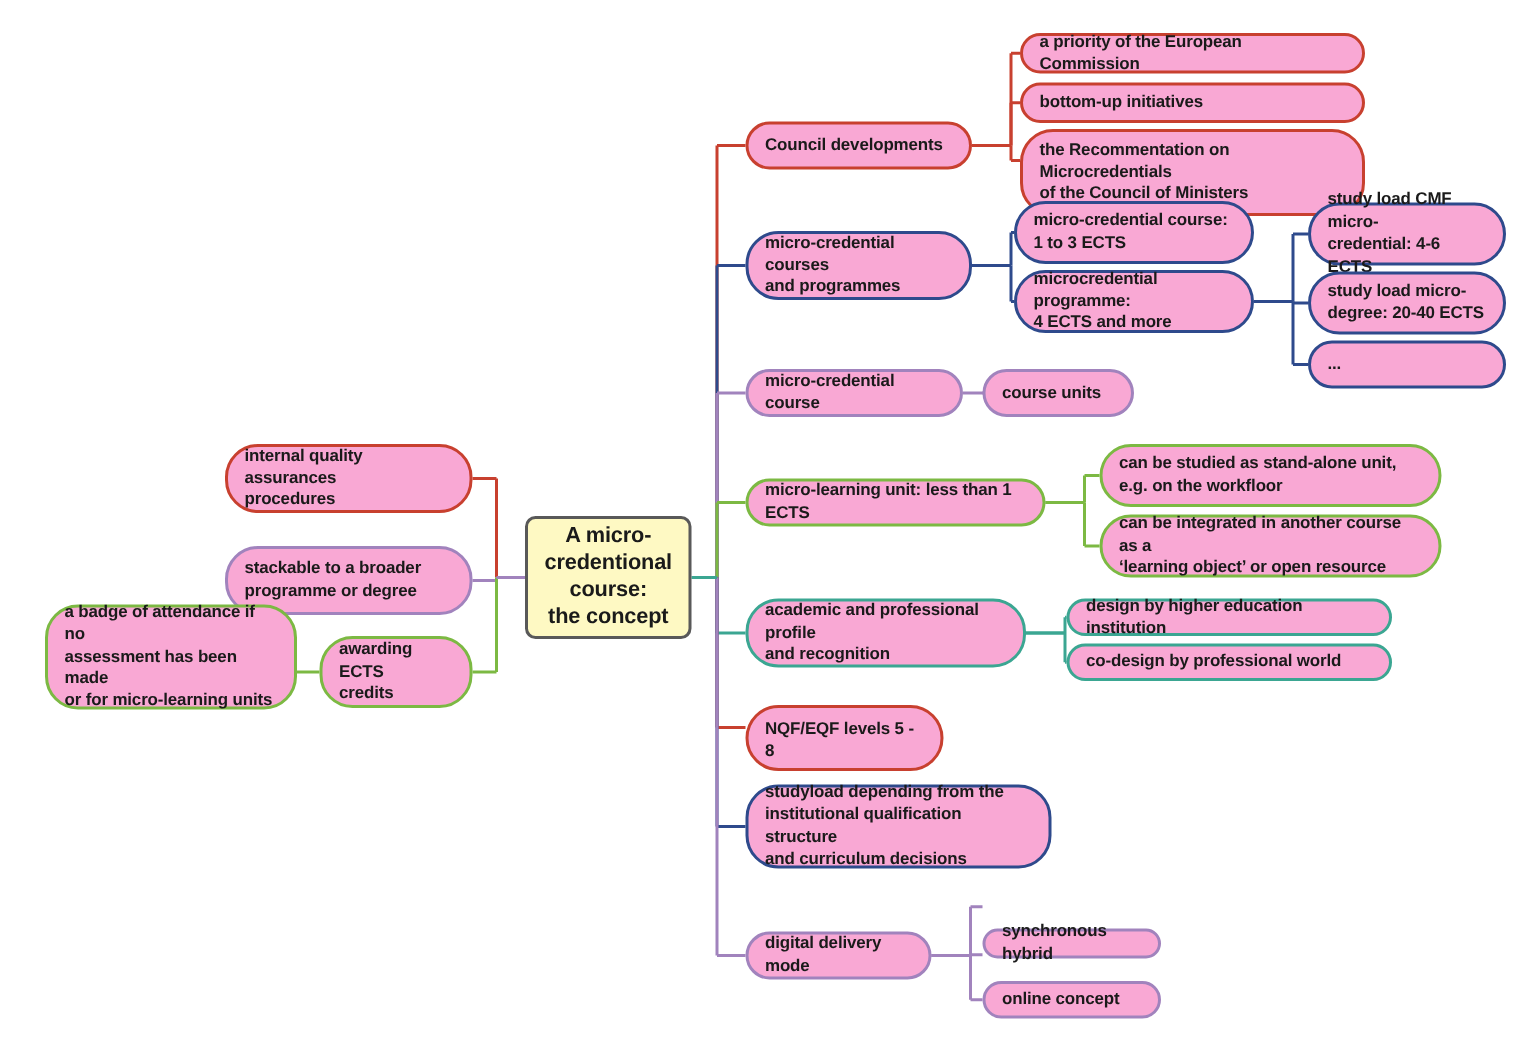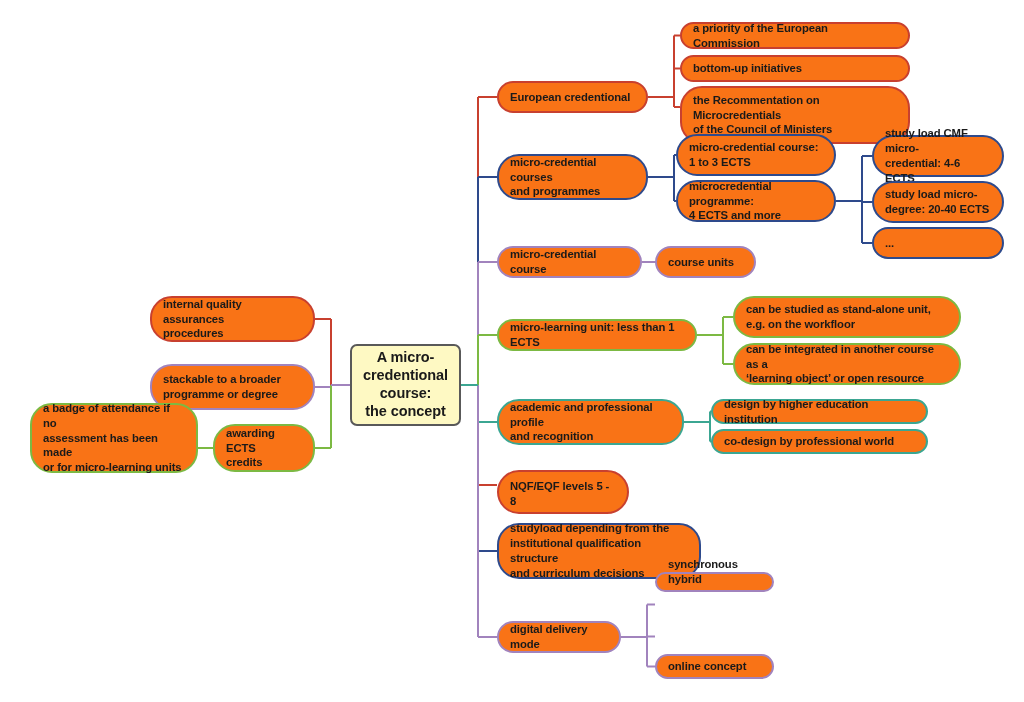--- a/index.html
+++ b/index.html
@@ -20,21 +20,21 @@
     left: 0; top: 0;
     width: 1024px;
     height: 702px;
     pointer-events: none;
   }
   .node {
     position: absolute;
     box-sizing: border-box;
     display: flex;
     align-items: center;
-    background: #f97316;
+    background: #f9a8d4;
     border-style: solid;
     border-width: 2px;
     border-radius: 22px;
     padding: 3px 11px;
     font-size: 11.3px;
     font-weight: bold;
     line-height: 1.32;
     color: #1a1a1a;
     letter-spacing: -0.1px;
   }
@@ -128,21 +128,21 @@
       <path d="M 213 448 L 198 448" fill="none" stroke="#7cb943" stroke-width="2"></path>
       <path d="M 331 385 L 350 385" fill="none" stroke="#a183bd" stroke-width="2"></path>
     </svg>
 <div class="node center-node" style="left: 350px; top: 344px; width: 111px; height: 82px; background: #fef9c3; border-color: rgb(89, 89, 89);">
       <span class="txt">A micro-
 credentional
 course:
 the concept</span>
     </div>
     <div class="node" style="left: 497px; top: 81px; width: 151px; height: 32px; border-color: rgb(200, 64, 47);">
-      <span class="txt">European credentional</span>
+      <span class="txt">Council developments</span>
     </div>
     <div class="node" style="left: 680px; top: 22px; width: 230px; height: 27px; border-color: rgb(200, 64, 47);">
       <span class="txt">a priority of the European Commission</span>
     </div>
     <div class="node" style="left: 680px; top: 55px; width: 230px; height: 27px; border-color: rgb(200, 64, 47);">
       <span class="txt">bottom-up initiatives</span>
     </div>
     <div class="node" style="left: 680px; top: 86px; width: 230px; height: 58px; border-color: rgb(200, 64, 47);">
       <span class="txt">the Recommentation on Microcredentials
 of the Council of Ministers</span>
@@ -201,21 +201,21 @@
       <span class="txt">NQF/EQF levels 5 - 8</span>
     </div>
     <div class="node" style="left: 497px; top: 523px; width: 204px; height: 56px; border-color: rgb(46, 74, 140);">
       <span class="txt">studyload depending from the
 institutional qualification structure
 and curriculum decisions</span>
     </div>
     <div class="node" style="left: 497px; top: 621px; width: 124px; height: 32px; border-color: rgb(161, 131, 189);">
       <span class="txt">digital delivery mode</span>
     </div>
-    <div class="node" style="left: 655px; top: 572px; width: 119px; height: 20px; border-color: rgb(161, 131, 189); align-items: flex-end;">
+    <div class="node" style="left: 655px; top: 619px; width: 119px; height: 20px; border-color: rgb(161, 131, 189);">
       <span class="txt">synchronous hybrid</span>
     </div>
     <div class="node" style="left: 655px; top: 654px; width: 119px; height: 25px; border-color: rgb(161, 131, 189);">
       <span class="txt">online concept</span>
     </div>
     <div class="node" style="left: 150px; top: 296px; width: 165px; height: 46px; border-color: rgb(200, 64, 47);">
       <span class="txt">internal quality assurances
 procedures</span>
     </div>
     <div class="node" style="left: 150px; top: 364px; width: 165px; height: 46px; border-color: rgb(161, 131, 189);">

